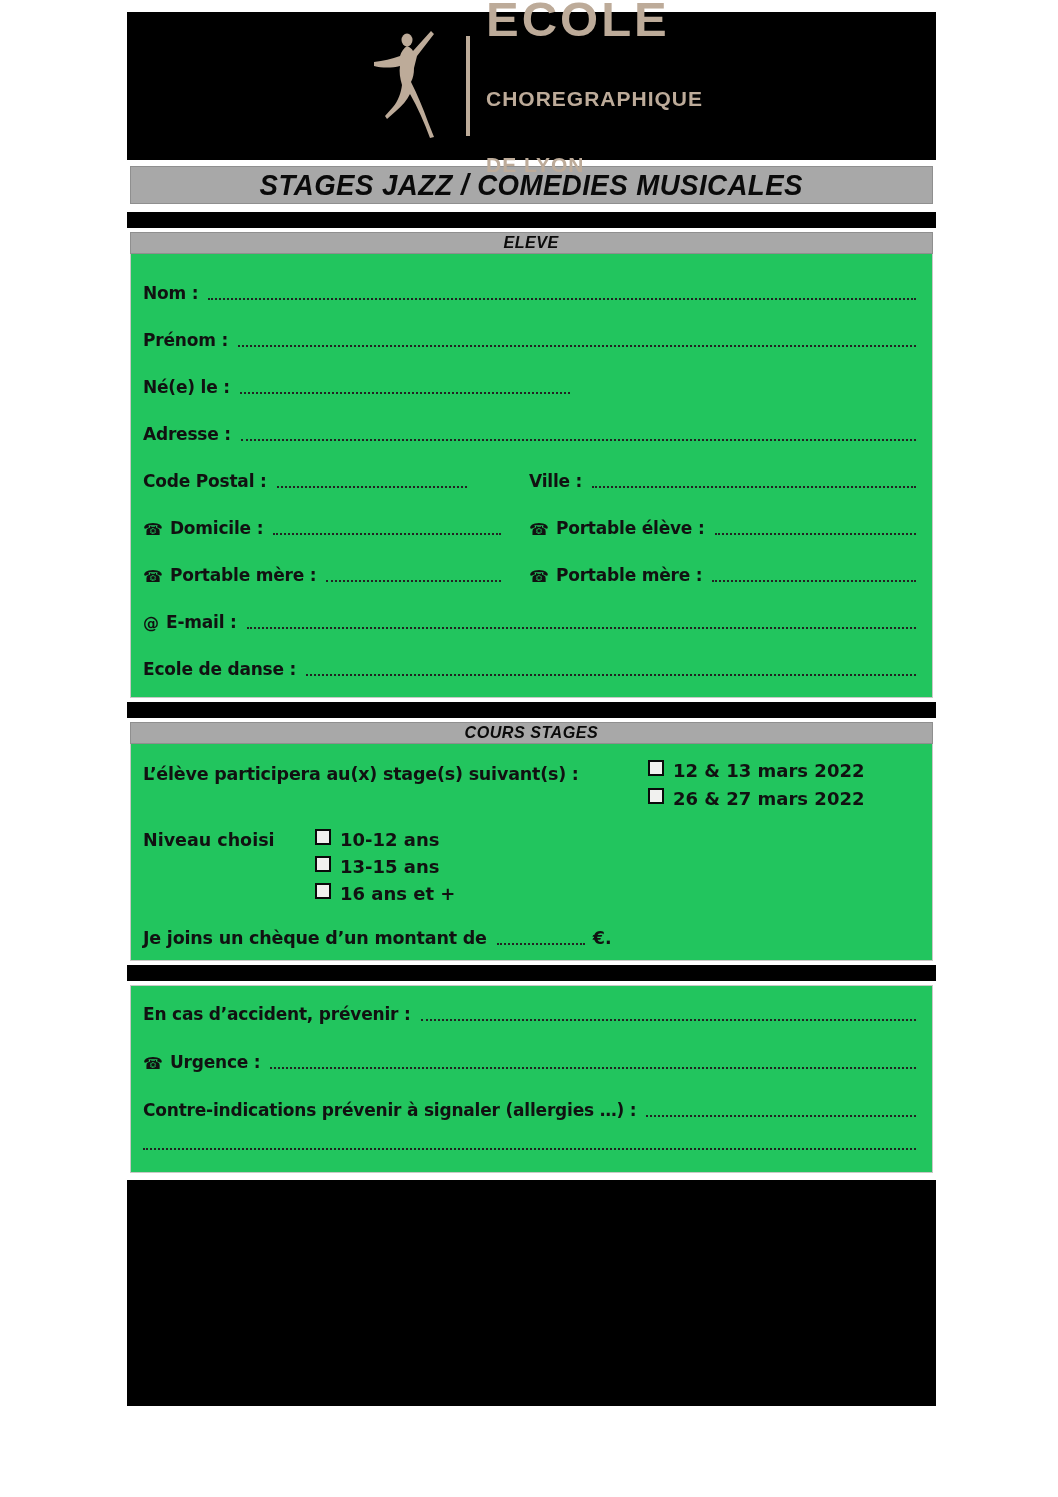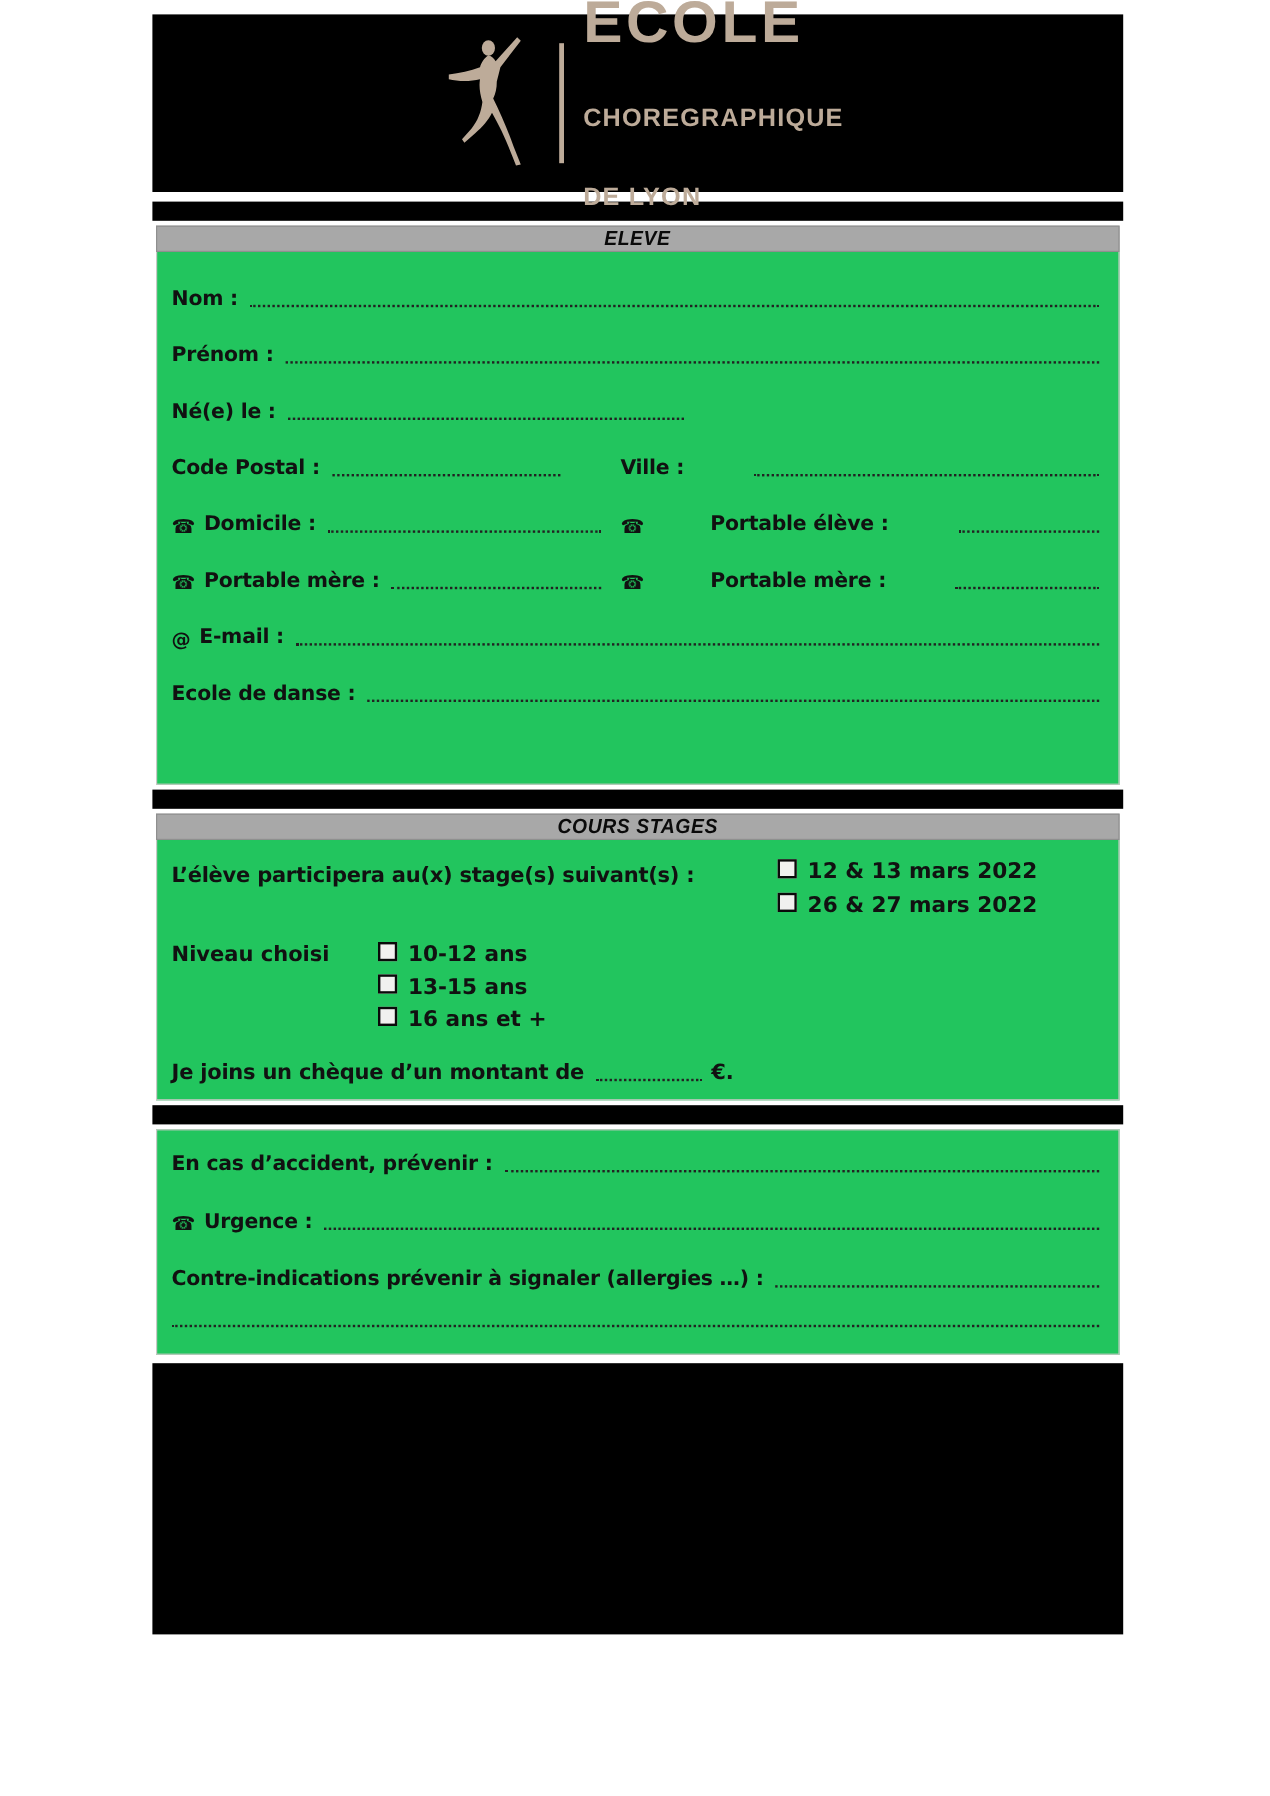--- a/index.html
+++ b/index.html
@@ -72,21 +72,21 @@
     padding:0 16px 6px 12px;
     font-size:17px; font-weight:bold; color:#111111;
   }
   .f-label { white-space:nowrap; letter-spacing:-0.2px; }
   .dots {
     flex:1 1 auto; height:2px; border-bottom:2px dotted #222222;
     margin:0 0 3px 10px;
   }
   .dots.fixed { flex:0 0 auto; }
   .col-left  { flex:0 0 372px; display:flex; align-items:flex-end; }
-  .col-right { flex:1 1 auto; display:flex; align-items:flex-end; margin-left:2px;gap:48px; }
+  .col-right { flex:1 1 auto; display:flex; align-items:flex-end; margin-left:14px; }
   .phone-ic { font-size:16px; margin-right:7px; line-height:1; }
   .at-ic    { font-size:16px; margin-right:7px; line-height:1; }
 
   
   .stage-row { display:flex; padding:16px 16px 0 12px; }
   .intro-label {
     flex:0 0 505px; font-size:17.5px; font-weight:bold; color:#111; padding-top:4px;
     letter-spacing:-0.2px;
   }
   .stage-opts { display:flex; flex-direction:column; gap:7px; }
@@ -145,20 +145,23 @@
         </svg>
         <div class="logo-divider"></div>
         <div class="logo-textcol">
           <div class="logo-name">ECOLE</div>
           <div class="logo-sub1">CHOREGRAPHIQUE</div>
           <div class="logo-sub2">DE LYON</div>
         </div>
       </div>
     </header>
 
+    <div class="title-banner">
+      <span>STAGES JAZZ / COMEDIES MUSICALES</span>
+    </div>
 
     <div class="black-bar"></div>
 
     <div class="section-banner">
       <span>ELEVE</span>
     </div>
     <div class="section-body eleve-body">
 
       <div class="f-row">
         <span class="f-label">Nom :</span>
@@ -168,20 +171,24 @@
       <div class="f-row">
         <span class="f-label">Prénom :</span>
         <span class="dots"></span>
       </div>
 
       <div class="f-row">
         <span class="f-label">Né(e) le :</span>
         <span class="dots fixed" style="width:330px;"></span>
       </div>
 
+      <div class="f-row">
+        <span class="f-label">Adresse :</span>
+        <span class="dots"></span>
+      </div>
 
       <div class="f-row">
         <div class="col-left">
           <span class="f-label">Code Postal :</span>
           <span class="dots fixed" style="width:190px;"></span>
         </div>
         <div class="col-right">
           <span class="f-label">Ville :</span>
           <span class="dots"></span>
         </div>

